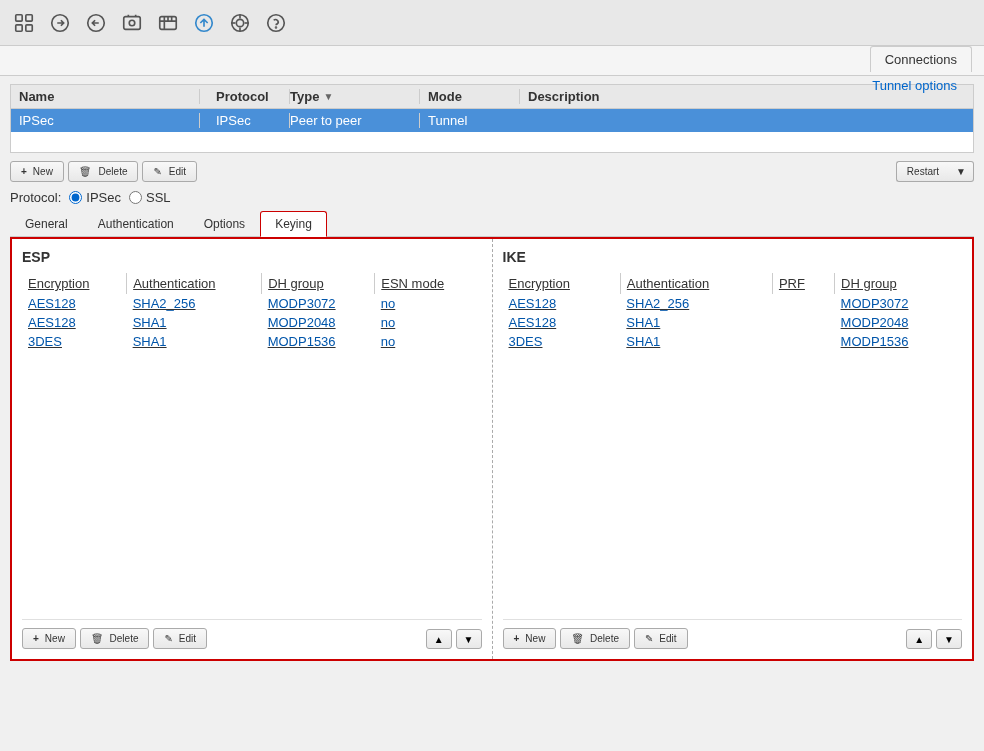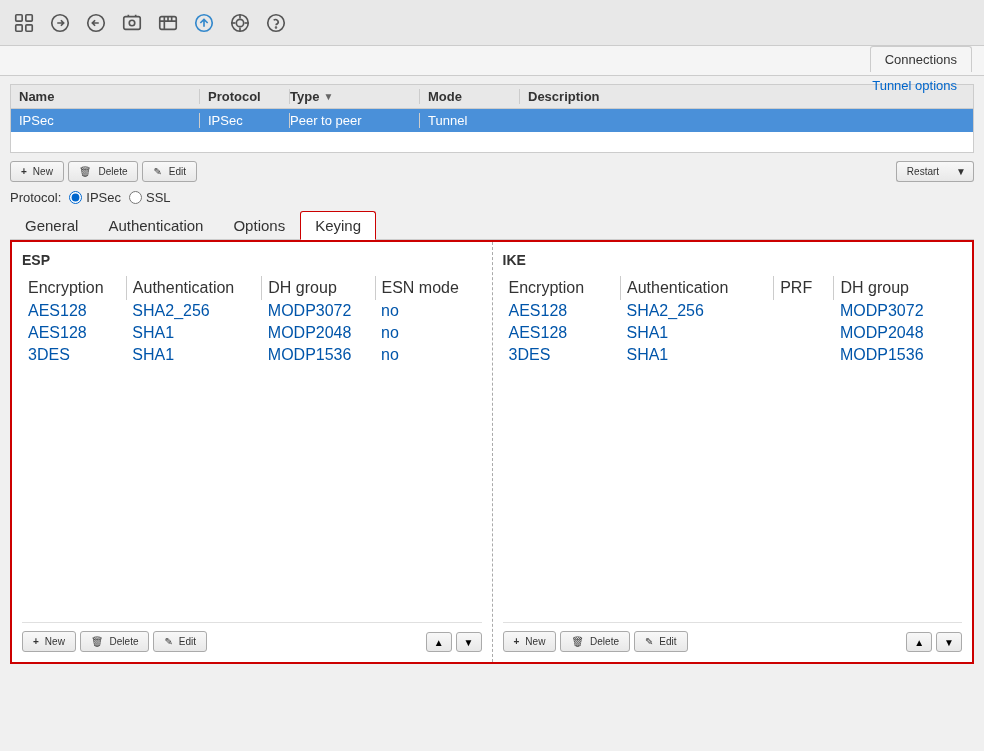--- a/index.html
+++ b/index.html
@@ -71,21 +71,21 @@
     }
     .table-header {
       display: flex;
       background: #e8e8e8;
       border-bottom: 1px solid #ccc;
       padding: 4px 8px;
       font-weight: bold;
       font-size: 13px;
     }
     .col-name { width: 180px; }
-    .col-protocol { width: 90px; border-left: 1px solid #ccc; padding-left: 8px; }
+    .col-protocol { width: 90px; border-left: 1px solid #ccc; padding-left: 16px; }
     .col-type { width: 130px; border-left: 1px solid #ccc; display: flex; align-items: center; gap: 4px; }
     .col-mode { width: 100px; border-left: 1px solid #ccc; padding-left: 8px; }
     .col-desc { flex: 1; border-left: 1px solid #ccc; padding-left: 8px; }
 
     .table-row {
       display: flex;
       padding: 4px 8px;
       align-items: center;
     }
     .table-row.selected {
@@ -147,21 +147,21 @@
       border-bottom: 1px solid #ccc;
       margin-bottom: 0;
     }
     .sub-tab {
       padding: 5px 14px;
       cursor: pointer;
       border: 1px solid transparent;
       border-bottom: none;
       border-radius: 3px 3px 0 0;
       color: #333;
-      font-size: 15px;
+      font-size: 12px;
     }
     .sub-tab.active {
       border-color: #cc0000;
       border-bottom: 1px solid white;
       background: white;
       margin-bottom: -1px;
       z-index: 1;
       color: #333;
     }
 
@@ -190,21 +190,22 @@
 
     .section-title {
       font-weight: bold;
       font-size: 14px;
       margin-bottom: 8px;
     }
 
     .mini-table {
       width: 100%;
       border-collapse: collapse;
-      font-size: 16px;
+      font-size: 13px;
+      text-decoration: underline;
     }
     .mini-table th {
       text-align: left;
       padding: 3px 6px;
       border-left: 1px solid #ccc;
       font-weight: normal;
       color: #333;
       background: transparent;
     }
     .mini-table th:first-child { border-left: none; }

